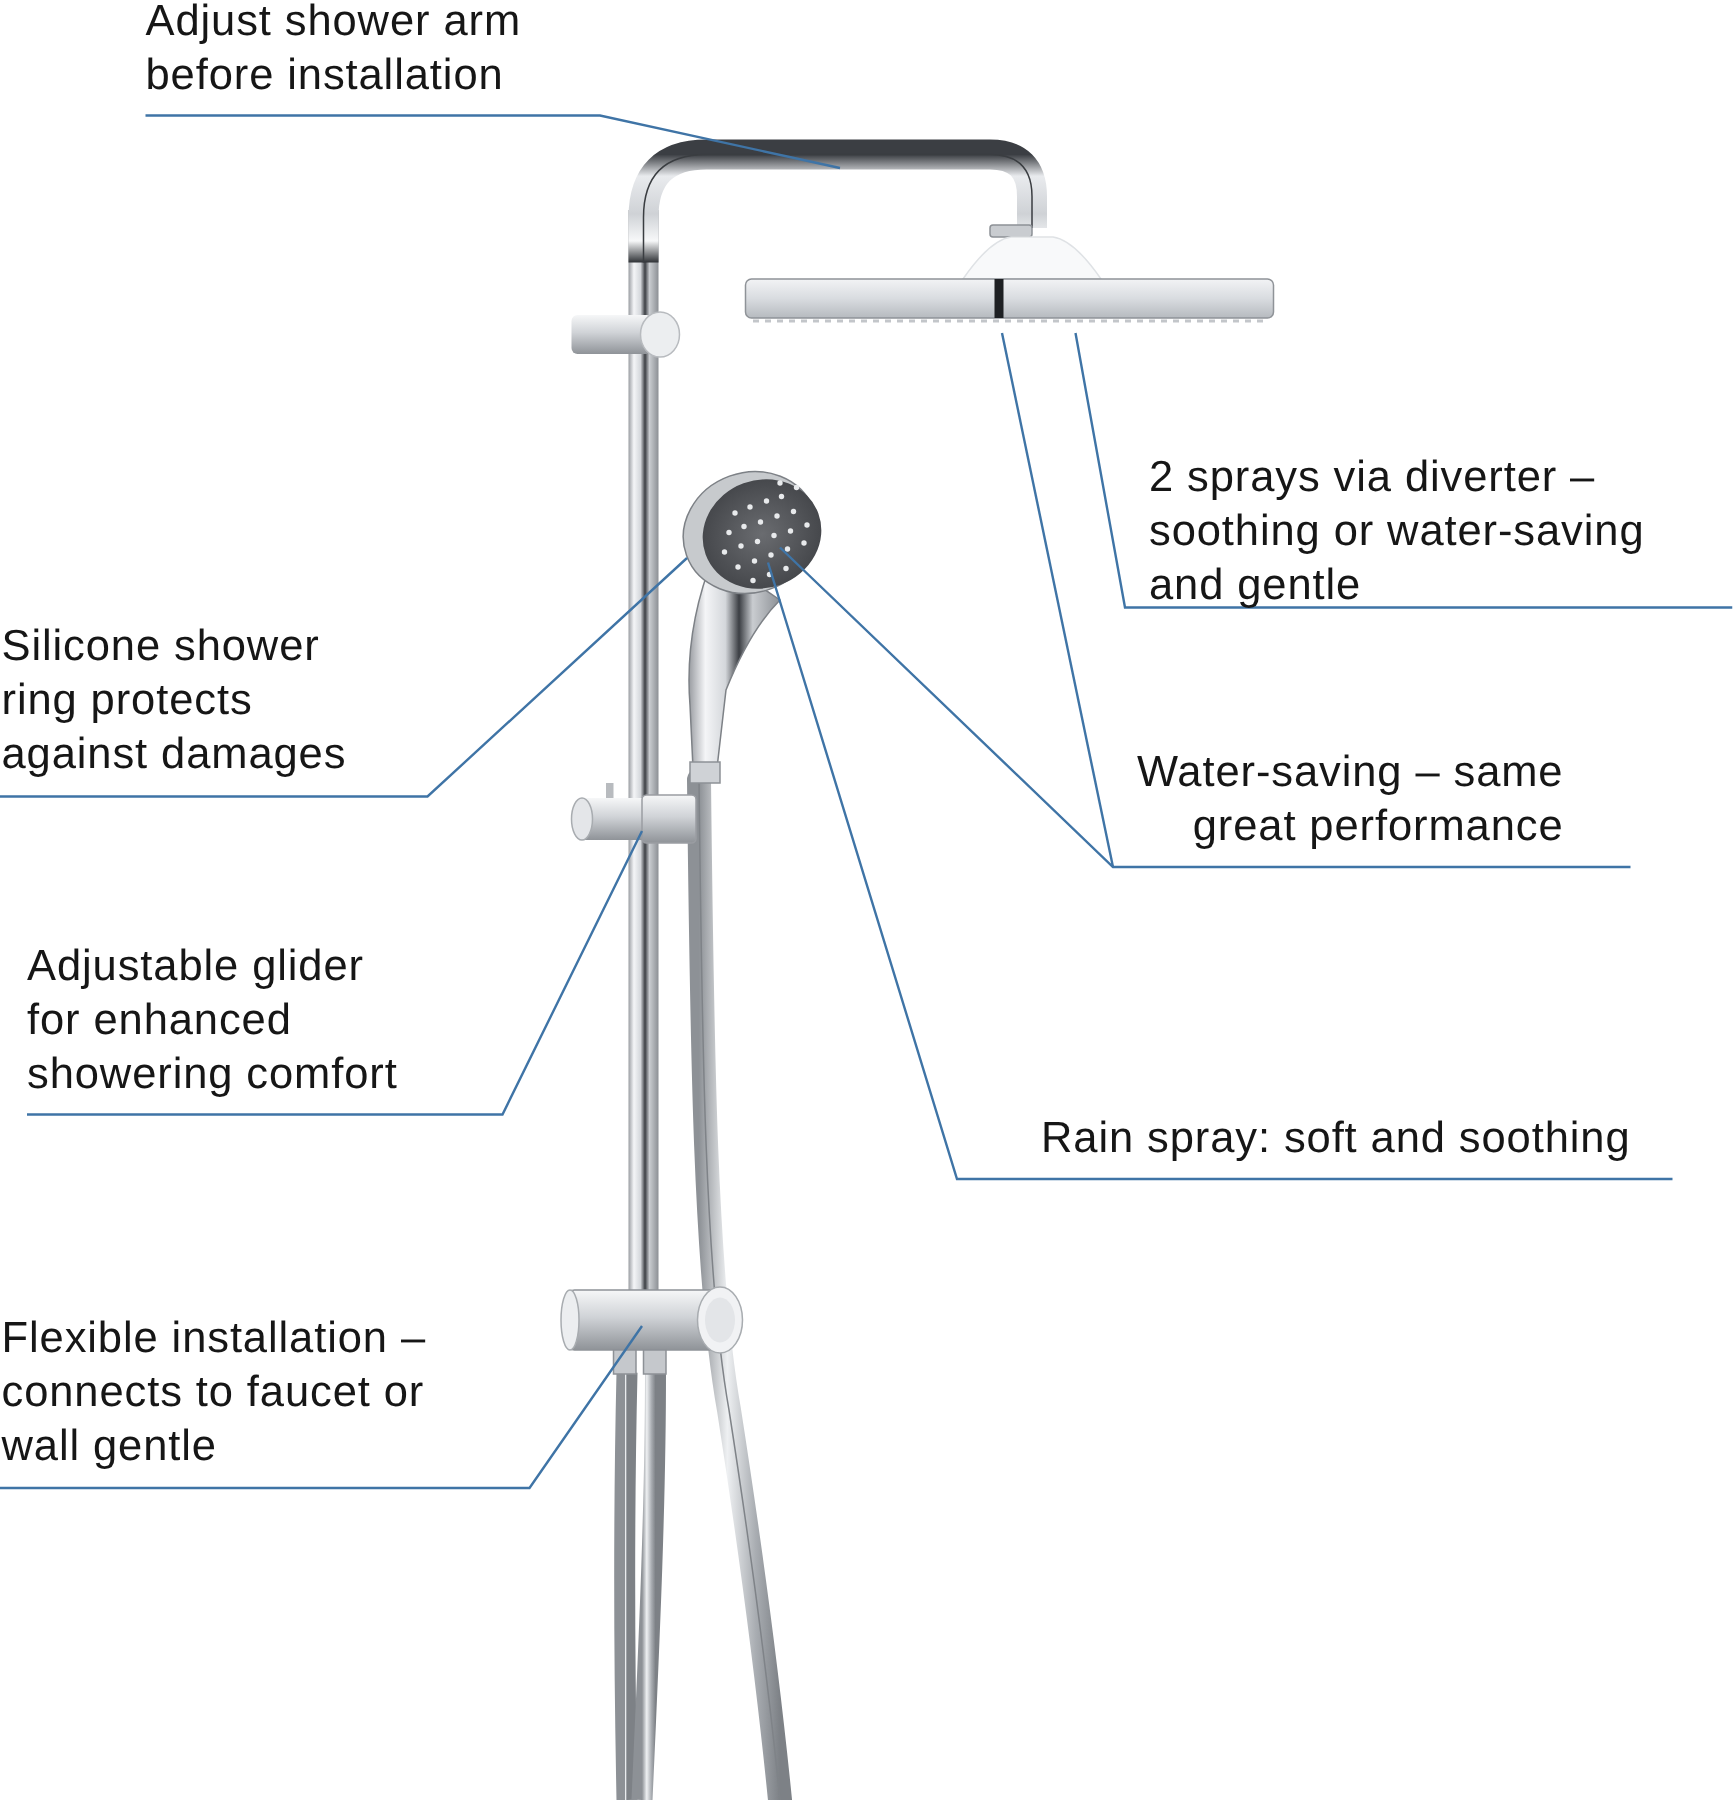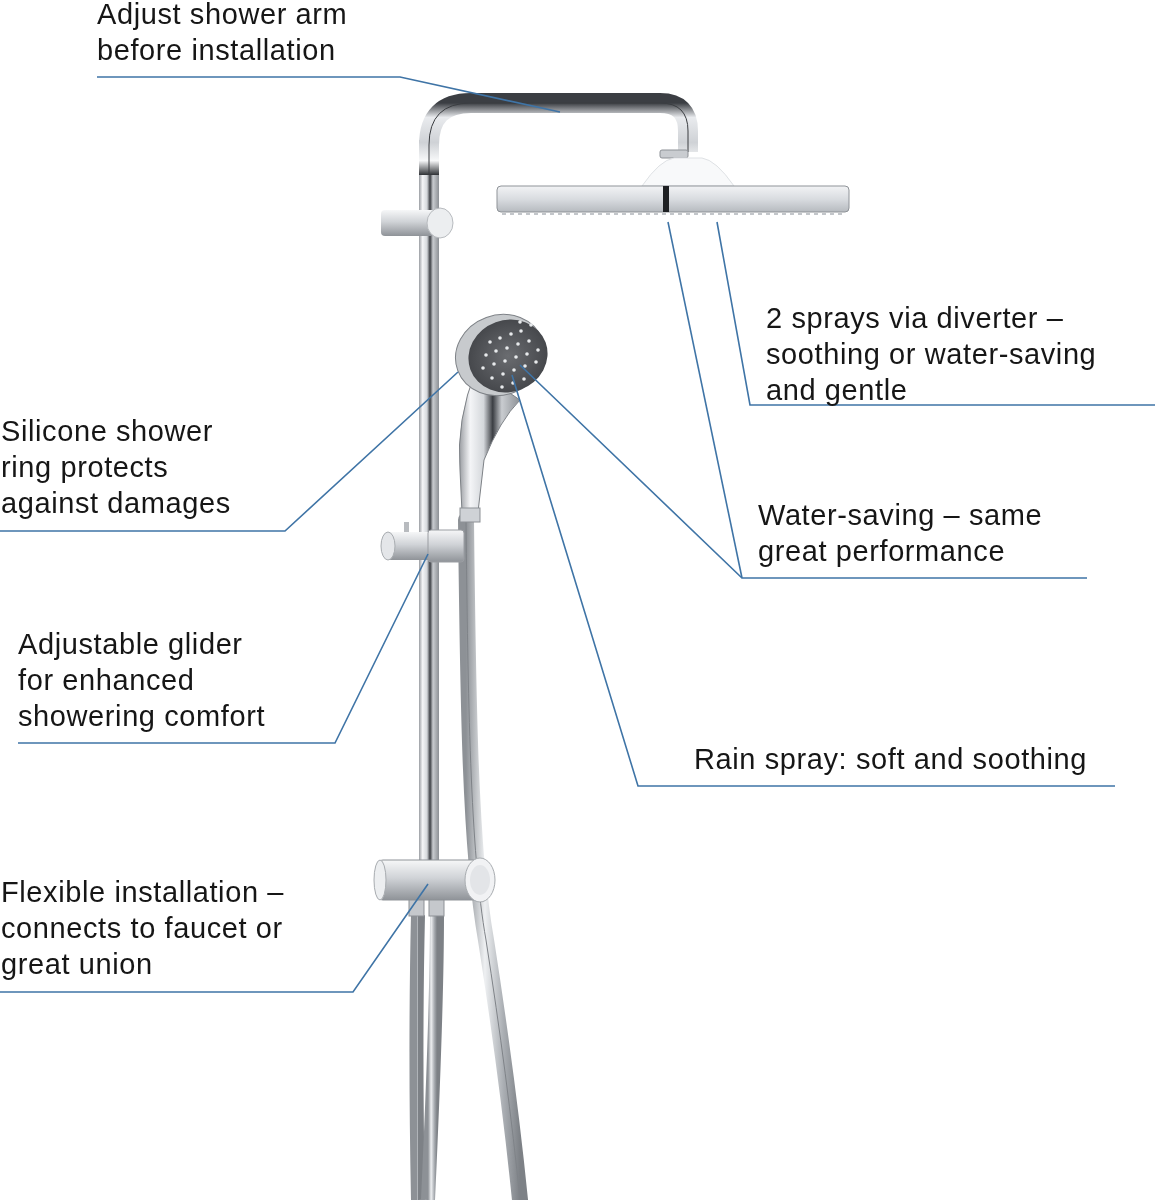--- a/index.html
+++ b/index.html
@@ -155,34 +155,34 @@
     <span>soothing or water-saving</span>
     <span>and gentle</span>
   </div>
 
   <div class="label" style="left:1px; top:413px;">
     <span>Silicone shower</span>
     <span>ring protects</span>
     <span>against damages</span>
   </div>
 
-  <div class="label" style="left:758px; top:497px;">
+  <div class="label" style="left:758px; top:497px;text-align:right;">
     <span>Water-saving – same</span>
     <span>great performance</span>
   </div>
 
   <div class="label" style="left:18px; top:626px;">
     <span>Adjustable glider</span>
     <span>for enhanced</span>
     <span>showering comfort</span>
   </div>
 
   <div class="label" style="left:654px; top:741px;margin-left:40px;">
     <span>Rain spray: soft and soothing</span>
   </div>
 
   <div class="label" style="left:1px; top:874px;">
     <span>Flexible installation –</span>
     <span>connects to faucet or</span>
-    <span>great union</span>
+    <span>wall gentle</span>
   </div>
 
 </div>
 
 </body></html>

